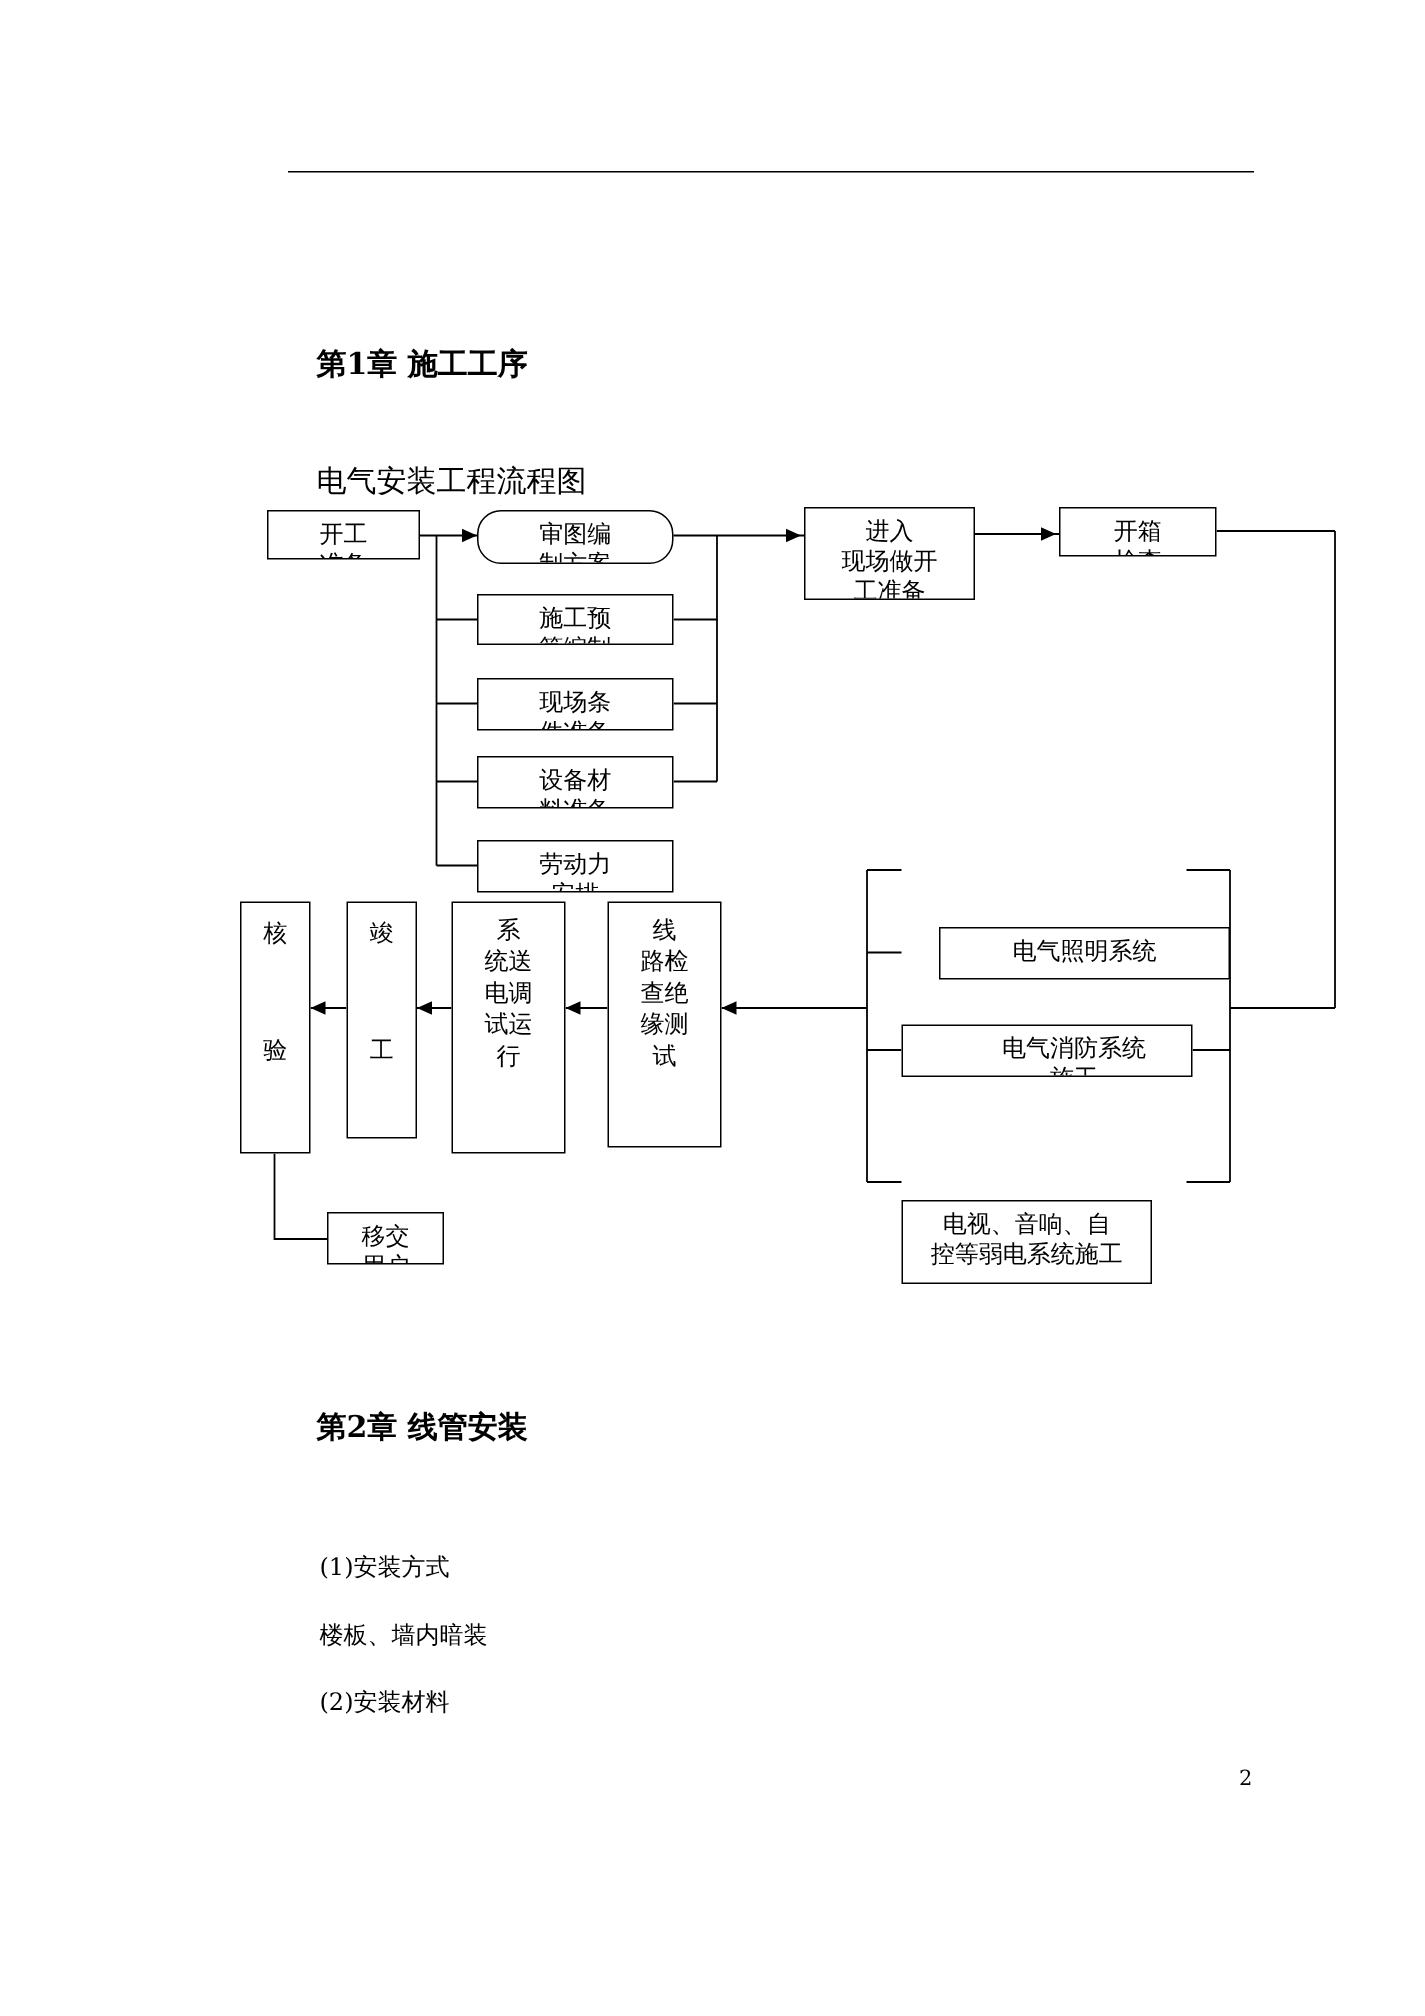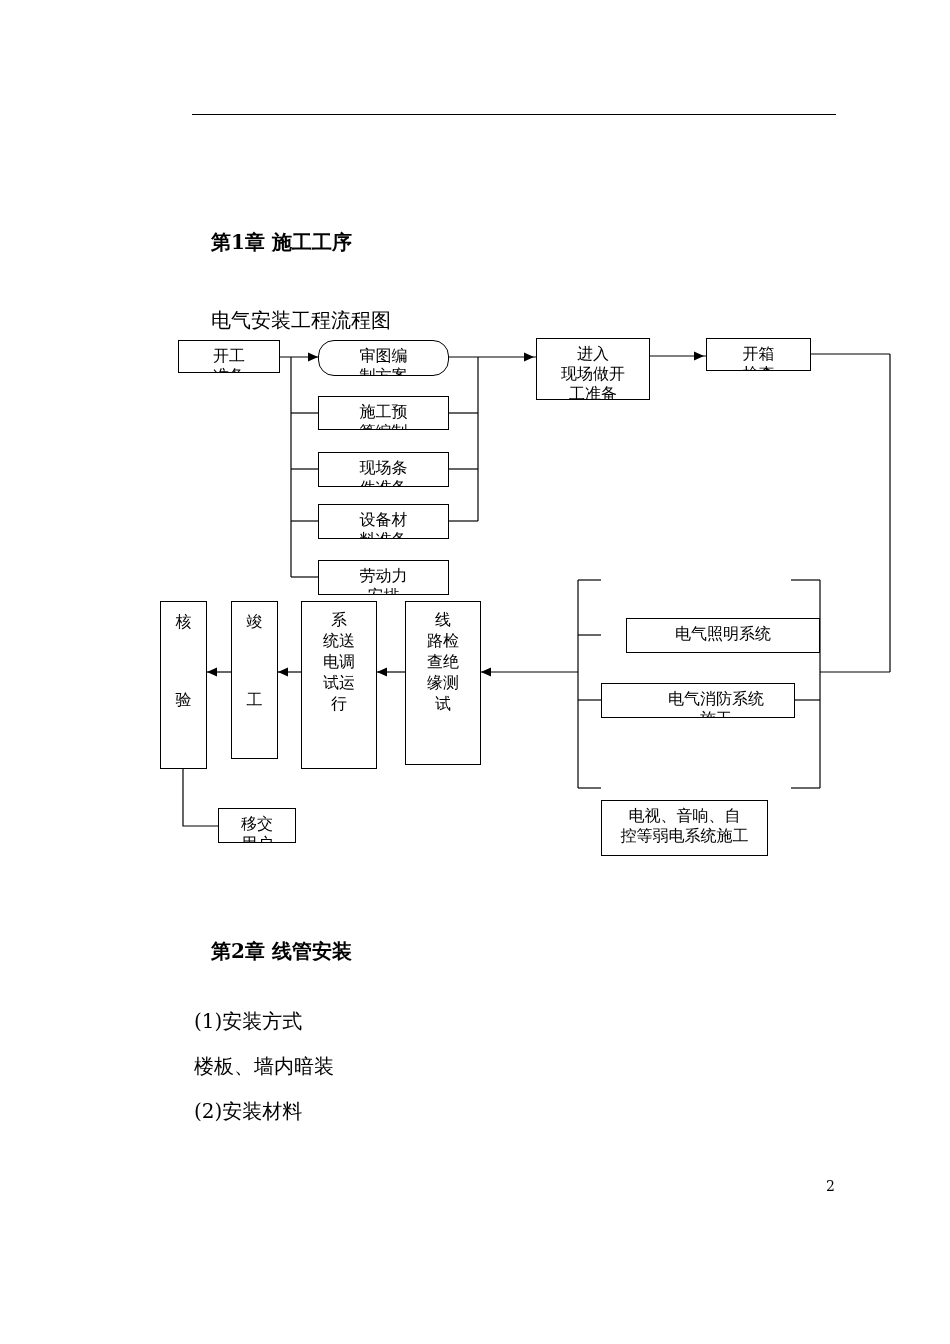--- a/index.html
+++ b/index.html
@@ -34,22 +34,23 @@
     font-size: 20px;
     font-weight: bold;
   }
   .caption {
     position: absolute;
     left: 211px; top: 307px;
     font-size: 20px;
   }
   .para {
     position: absolute;
-    left: 194px;
-    font-size: 20px;
+    left: 213px;
+    font-size: 16px;
+    margin-top: 27px;
   }
   .page-number {
     position: absolute;
     left: 826px; top: 1178px;
     font-size: 14px;
   }
   #flowchart {
     position: absolute;
     left: 0; top: 0;
     width: 950px; height: 900px;

